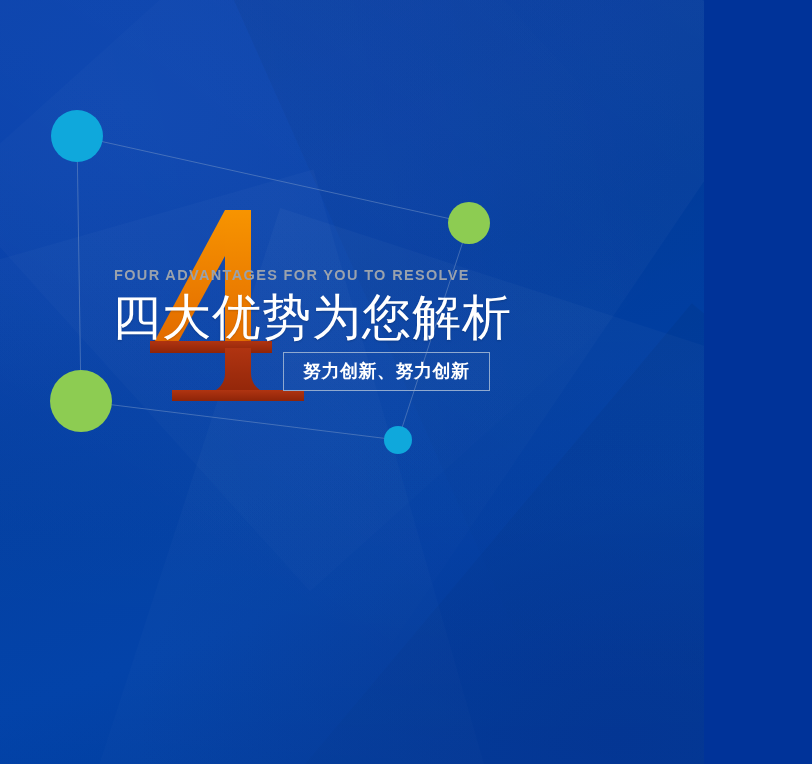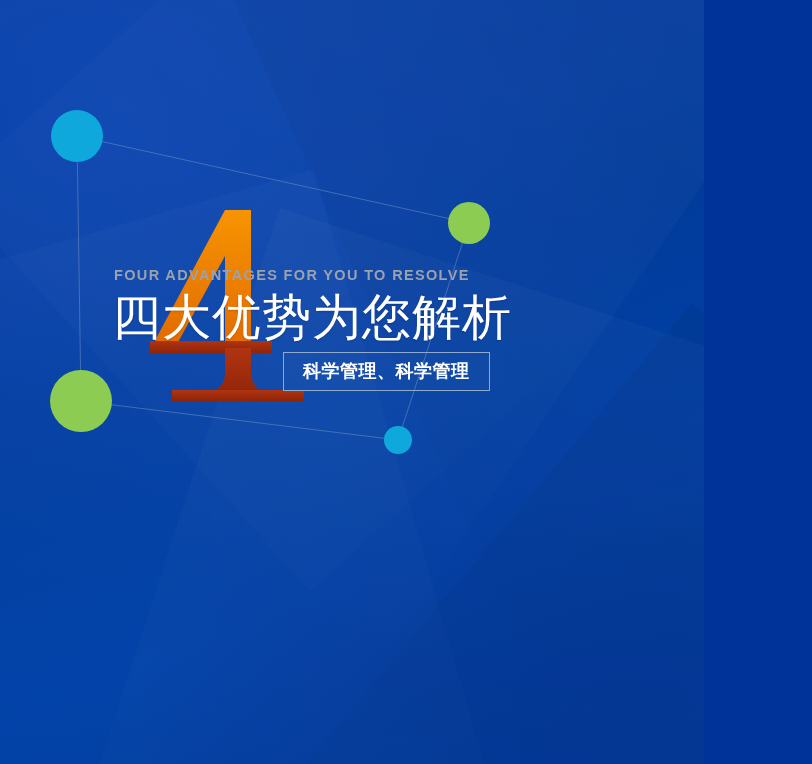--- a/index.html
+++ b/index.html
@@ -183,16 +183,16 @@
 
     <rect x="42" y="192" width="132" height="11" fill="url(#gradRed)"></rect>
   </svg>
 
   <div class="text-block">
     <div class="eyebrow">FOUR ADVANTAGES FOR YOU TO RESOLVE</div>
     <h1 class="headline">四大优势为您解析</h1>
   </div>
 
   <div class="tagline-row">
-    <span class="tagline-box">科学管理、科学管理</span>
+    <span class="tagline-box">努力创新、努力创新</span>
   </div>
 
 </div>
 
 </body></html>

